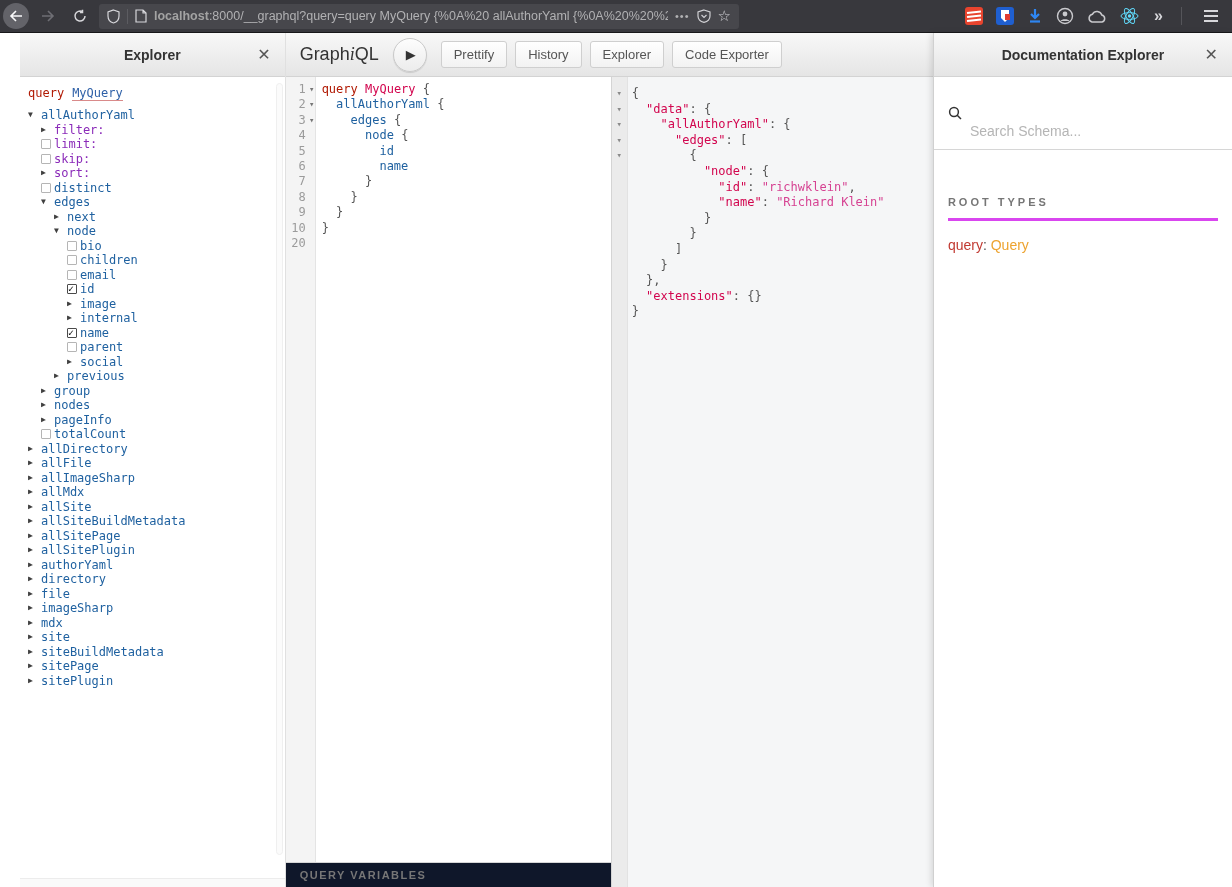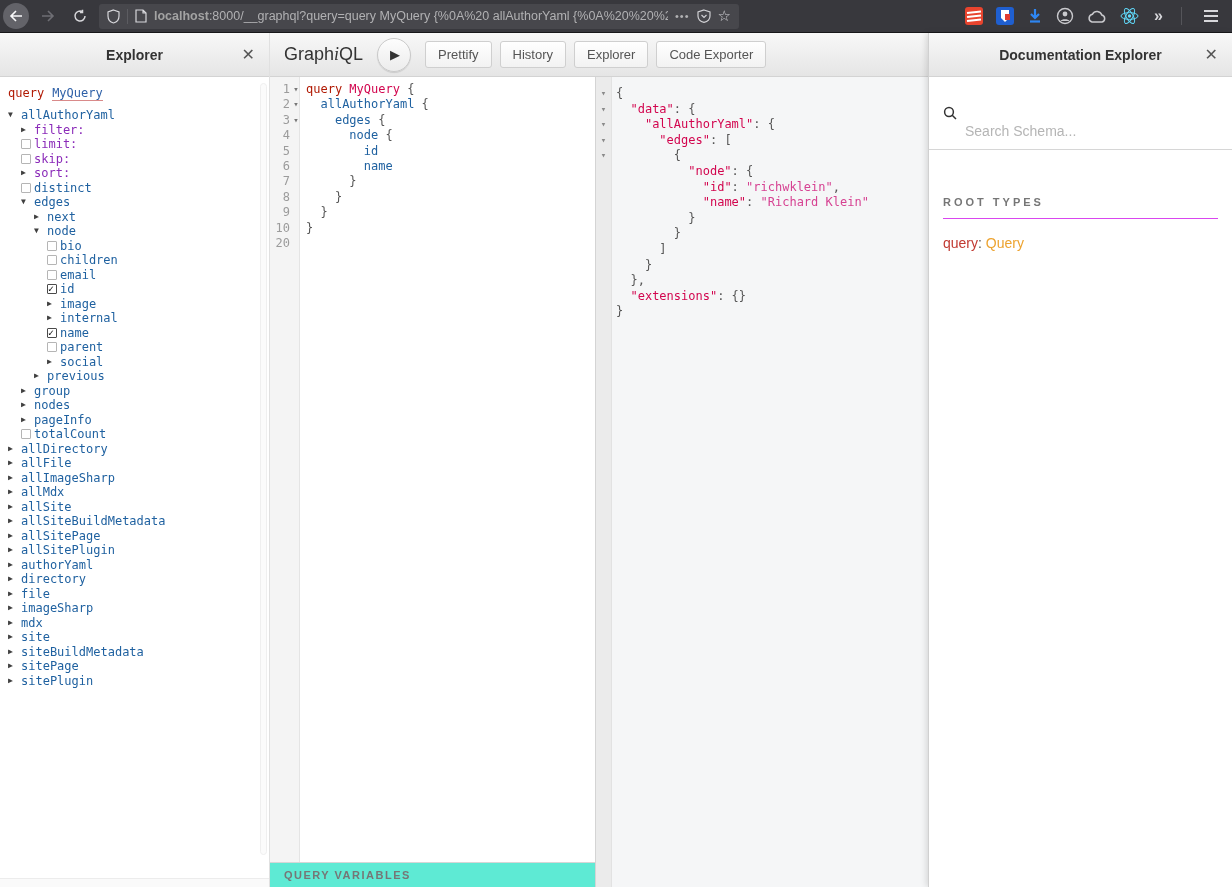--- a/index.html
+++ b/index.html
@@ -25,21 +25,21 @@
   .ext-icons { display:flex; align-items:center; gap:13px; }
   .spacer { flex:1 1 auto; }
   .chip { width:18px; height:18px; border-radius:3px; position:relative; overflow:hidden; }
   .menu-sep { width:1px; height:18px; background:#55555a; margin:0 10px; }
   .hamburger { display:flex; flex-direction:column; gap:3px; padding:4px 6px; }
   .hamburger i { display:block; width:14px; height:2px; background:#d7d7db; }
   .chev { color:#d7d7db; font-size:16px; font-weight:bold; padding:0 2px; }
   .star { color:#d0d0d4; font-size:15px; }
 
   
-  .app { display:flex; height:854px; }
+  .app { display:flex; height:854px;padding-left:20px; }
   .panel-header { height:44px; background:linear-gradient(#f8f8f8,#e5e5e5);
     border-bottom:1px solid #d3d3d3; display:flex; align-items:center; position:relative; }
   .panel-title { flex:1; text-align:center; font-size:14px; font-weight:bold; color:#333; }
   .close-x { position:absolute; right:14px; top:12px; font-size:16px; color:#555; cursor:pointer; }
 
   
   .explorer-panel { width:270px; background:#fff; border-right:1px solid #e0e0e0;
     display:flex; flex-direction:column; position:relative; }
   .explorer-body { flex:1; padding:9px 0 0 8px; font-family:"DejaVu Sans Mono", monospace;
     font-size:12px; position:relative; overflow:hidden; }
@@ -78,21 +78,21 @@
   .editor { flex:1; position:relative; font-family:"DejaVu Sans Mono", monospace; font-size:12px;
     padding-top:5px; overflow:hidden; }
   .gutter-bg { position:absolute; left:0; top:0; bottom:0; width:30px; background:#f4f4f4;
     border-right:1px solid #e4e4e4; }
   .cm-line { position:relative; height:15.4px; line-height:15.4px; display:flex; white-space:pre; }
   .ln { width:20px; text-align:right; color:#9b9b9b; flex:0 0 auto; }
   .fold { width:12px; text-align:center; color:#777; font-size:9px; flex:0 0 auto; }
   .code { white-space:pre; padding-left:4px; }
   .tk-kw{color:#B11A04}.tk-def{color:#D2054E}.tk-prop{color:#1F61A0}
   .tk-pun{color:#555}.tk-key{color:#D2054E}.tk-str{color:#D64292}
-  .varbar { height:25px; background:#5eead4; border-top:1px solid #d6d6d6; display:flex;
+  .varbar { height:25px; background:#0f172a; border-top:1px solid #d6d6d6; display:flex;
     align-items:center; padding:0 14px; }
   .varbar span { font-size:11px; font-weight:bold; color:#767676; letter-spacing:1.5px; }
   .result { flex:1; background:#f5f6f7; border-left:1px solid #d4d4d4; position:relative;
     font-family:"DejaVu Sans Mono", monospace; font-size:12px; padding-top:9px; overflow:hidden; }
   .result::before { content:""; position:absolute; left:0; top:0; bottom:0; width:15px;
     background:#ebebeb; border-right:1px solid #e2e2e2; }
   .rs-line { position:relative; height:15.6px; line-height:15.6px; display:flex; white-space:pre; }
   .rfold { width:15px; text-align:center; color:#8a8a8a; font-size:9px; flex:0 0 auto; }
   .result .code { padding-left:5px; }
 
@@ -100,21 +100,21 @@
   .doc-panel { width:304px; background:#fff; border-left:1px solid #d0d0d0;
     box-shadow:-2px 0 6px rgba(0,0,0,0.12); display:flex; flex-direction:column; z-index:5; }
   .search-row { display:flex; align-items:center; gap:8px; padding:10px 14px;
     border-bottom:1px solid #d6d6d6; }
   .search-input { border:none; outline:none; font-size:14px; color:#333; flex:1;
     font-family:"Liberation Sans", sans-serif; background:transparent;margin-top:36px; }
   .search-input::placeholder { color:#b5b5b5; }
   .doc-body { padding:16px 14px; }
   .doc-intro { font-size:14px; color:#333; line-height:1.42; }
   .doc-cat { margin-top:30px; font-size:11px; font-weight:bold; color:#767676;
-    letter-spacing:3px; border-bottom:1px solid #d946ef; padding-bottom:10px; }
+    letter-spacing:3px; border-bottom:3px solid #d946ef; padding-bottom:10px; }
   .doc-root { margin-top:16px; font-size:14px; }
   .doc-field { color:#C13A32; }
   .doc-colon { color:#555; }
   .doc-type { color:#EDA32F; cursor:pointer; }
 
   svg { display:block; }
 </style>
 </head>
 <body>
 

